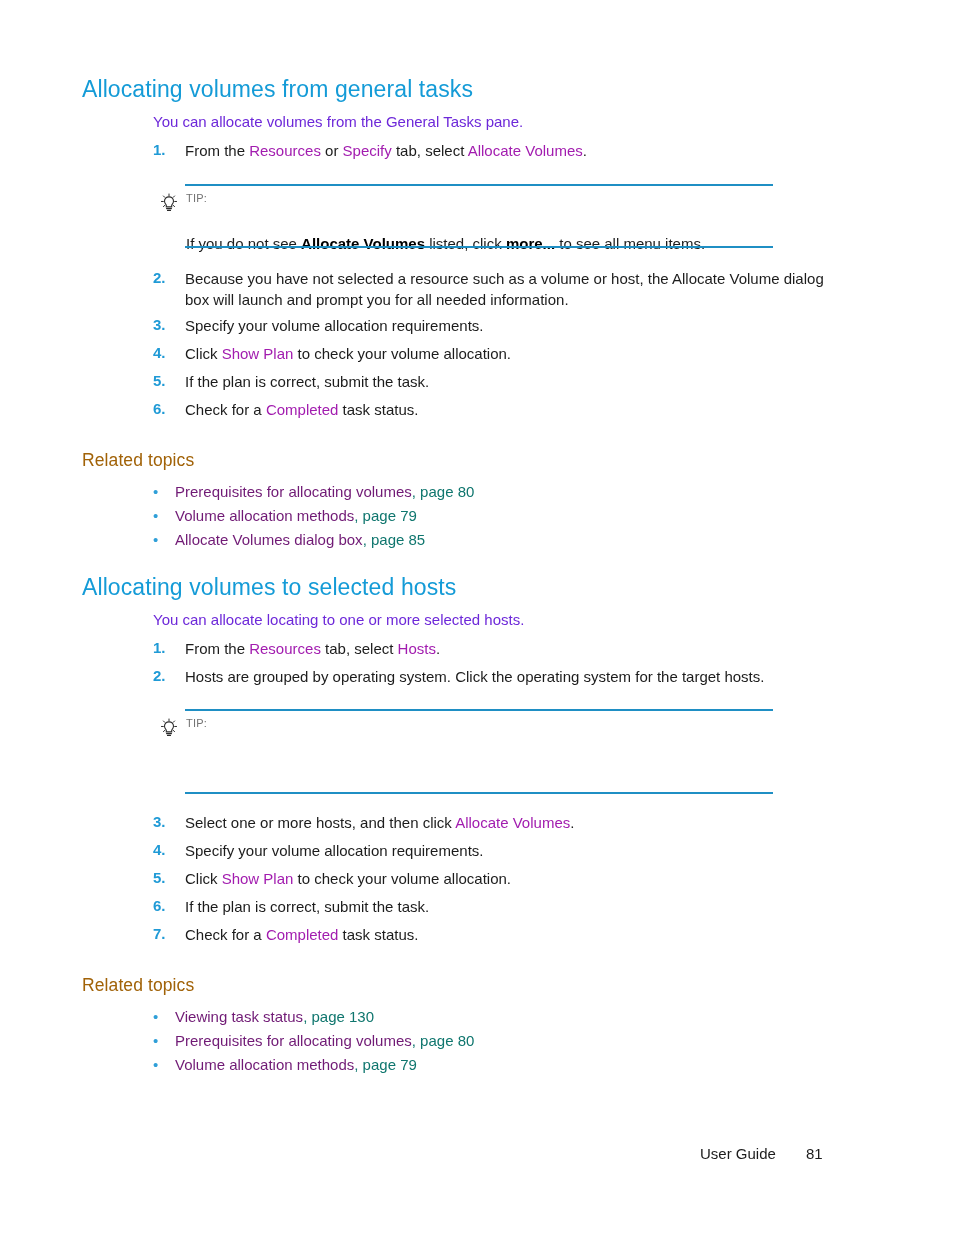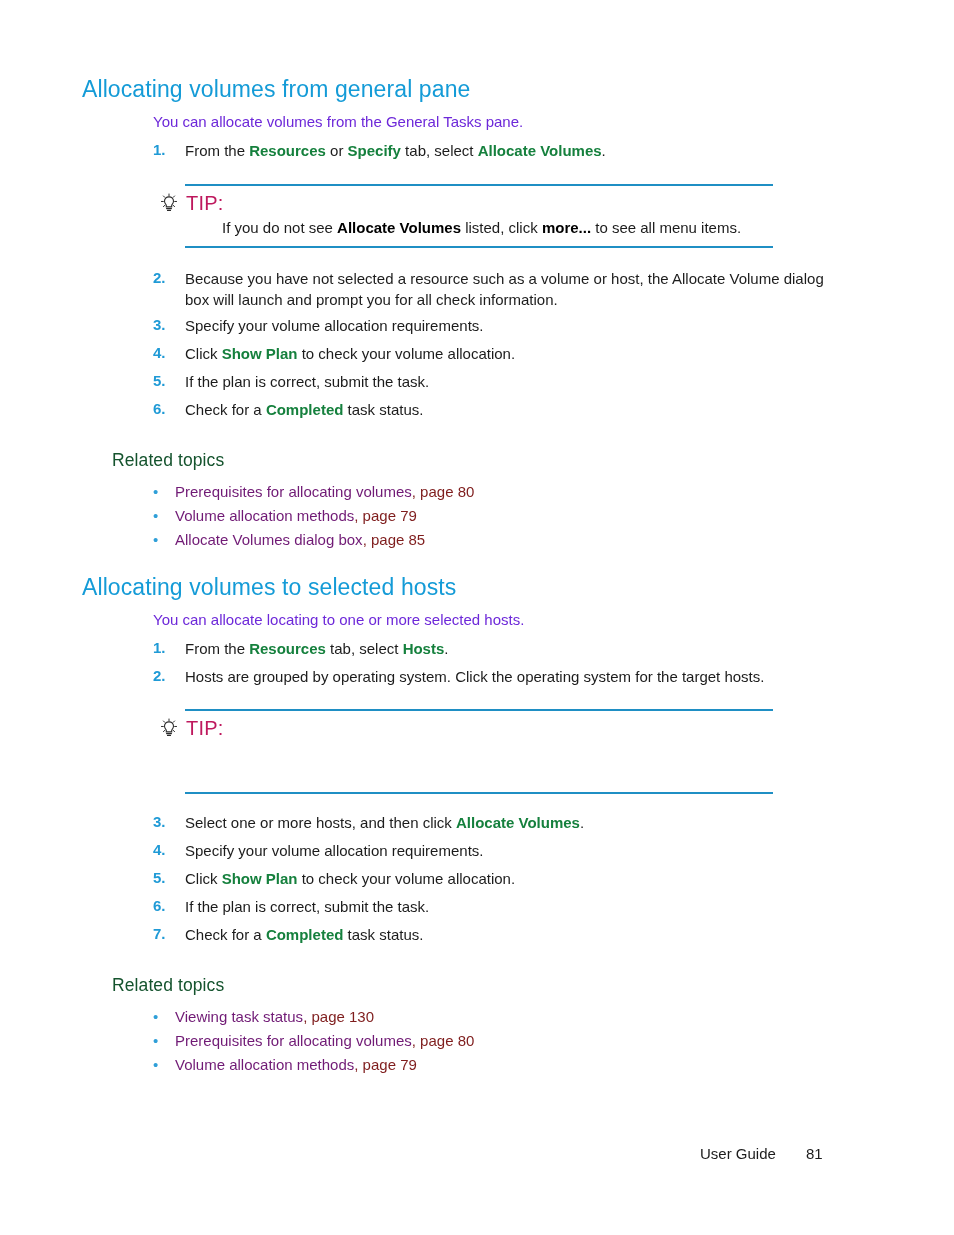--- a/index.html
+++ b/index.html
@@ -31,24 +31,23 @@
     font-weight: 400;
     color: #149bd7;
     letter-spacing: 0.1px;
     white-space: nowrap;
   }
   .h2 {
     position: absolute;
     left: 82px;
     font-size: 17.5px;
     font-weight: 400;
-    color: #14532d;
+    color: #a16207;
     letter-spacing: 0.1px;
     white-space: nowrap;
-    margin-left: 30px;
   }
 
   
   .intro {
     position: absolute;
     left: 153px;
     font-size: 15px;
     line-height: 20px;
     color: #6d28d9;
     white-space: nowrap;
@@ -69,21 +68,21 @@
     font-weight: 700;
     color: #1f9ad6;
   }
   .step .txt {
     display: block;
     margin-left: 32px;
     font-size: 15px;
     line-height: 20.5px;
     color: #1c1c1c;
   }
-  .step .txt b { font-weight: 700; color: #15803d; }
+  .step .txt b { font-weight: 400; color: #a21caf; }
 
   
   .tipbox {
     position: absolute;
     left: 160px;
   }
   .tip-rule {
     position: absolute;
     left: 25px;
     height: 1.5px;
@@ -93,22 +92,22 @@
     position: absolute;
     left: 0px;
     top: 9px;
     width: 18px;
     height: 20px;
   }
   .tip-label {
     position: absolute;
     left: 26px;
     top: 8px;
-    font-size: 20px;
-    color: #be185d;
+    font-size: 11px;
+    color: #737373;
     letter-spacing: 0.2px;
   }
   .tip-body {
     position: absolute;
     left: 26px;
     font-size: 15px;
     line-height: 20.5px;
     color: #1c1c1c;
   }
   .tip-body b { font-weight: 700; color: #000; }
@@ -126,21 +125,21 @@
     display: inline-block;
     width: 22px;
     color: #2f9fd8;
     font-size: 15px;
   }
   .rel-item .link {
     color: #701a75;
     text-decoration: none;
   }
   .rel-item .pg {
-    color: #7f1d1d;
+    color: #0f766e;
   }
 
   
   .footer {
     position: absolute;
     top: 1145px;
     left: 0;
     width: 954px;
     font-size: 15px;
     color: #1c1c1c;
@@ -152,21 +151,21 @@
   .footer .fp {
     position: absolute;
     left: 806px;
   }
 </style>
 </head>
 <body>
 
 <div class="page">
 
-  <div class="h1" style="top:76px;">Allocating volumes from general pane</div>
+  <div class="h1" style="top:76px;">Allocating volumes from general tasks</div>
 
   <div class="intro" style="top:112px;">You can allocate volumes from the General Tasks pane.</div>
 
   <div class="step" style="top:141px; left:153px; width:700px;">
     <span class="num">1.</span>
     <span class="txt">From the <b>Resources</b> or <b>Specify</b> tab, select <b>Allocate Volumes</b>.</span>
   </div>
 
   <div class="tipbox" style="top:184px; width:625px; height:68px;">
     <div class="tip-rule" style="top:0px; width:588px;"></div>
@@ -180,27 +179,27 @@
           <line x1="18.4" y1="9.3" x2="16.3" y2="9.3"></line>
           <line x1="3.8" y1="15.1" x2="5.3" y2="13.6"></line>
           <line x1="16.2" y1="15.1" x2="14.7" y2="13.6"></line>
         </g>
         <path d="M10 4.2 C6.9 4.2 5.0 6.5 5.0 9.1 C5.0 11.0 6.2 12.3 7.0 13.3 L7.0 15.3 L13.0 15.3 L13.0 13.3 C13.8 12.3 15.0 11.0 15.0 9.1 C15.0 6.5 13.1 4.2 10 4.2 Z" fill="none" stroke="#2b2b2b" stroke-width="1.2"></path>
         <line x1="7.3" y1="17.2" x2="12.7" y2="17.2" stroke="#2b2b2b" stroke-width="1.4" stroke-linecap="round"></line>
         <line x1="8.4" y1="19.2" x2="11.6" y2="19.2" stroke="#2b2b2b" stroke-width="1.4" stroke-linecap="round"></line>
       </svg>
     </span>
     <span class="tip-label">TIP:</span>
-    <span class="tip-body" style="top:34px; width:592px;margin-left:36px;">If you do not see <b>Allocate Volumes</b> listed, click <b>more...</b> to see all menu items.</span>
+    <span class="tip-body" style="top:50px; width:592px;">If you do not see <b>Allocate Volumes</b> listed, click <b>more...</b> to see all menu items.</span>
     <div class="tip-rule" style="top:62px; width:588px;"></div>
   </div>
 
   <div class="step" style="top:269px; left:153px; width:690px;">
     <span class="num">2.</span>
-    <span class="txt">Because you have not selected a resource such as a volume or host, the Allocate Volume dialog box will launch and prompt you for all check information.</span>
+    <span class="txt">Because you have not selected a resource such as a volume or host, the Allocate Volume dialog box will launch and prompt you for all needed information.</span>
   </div>
   <div class="step" style="top:316px; left:153px; width:690px;">
     <span class="num">3.</span>
     <span class="txt">Specify your volume allocation requirements.</span>
   </div>
   <div class="step" style="top:344px; left:153px; width:690px;">
     <span class="num">4.</span>
     <span class="txt">Click <b>Show Plan</b> to check your volume allocation.</span>
   </div>
   <div class="step" style="top:372px; left:153px; width:690px;">

